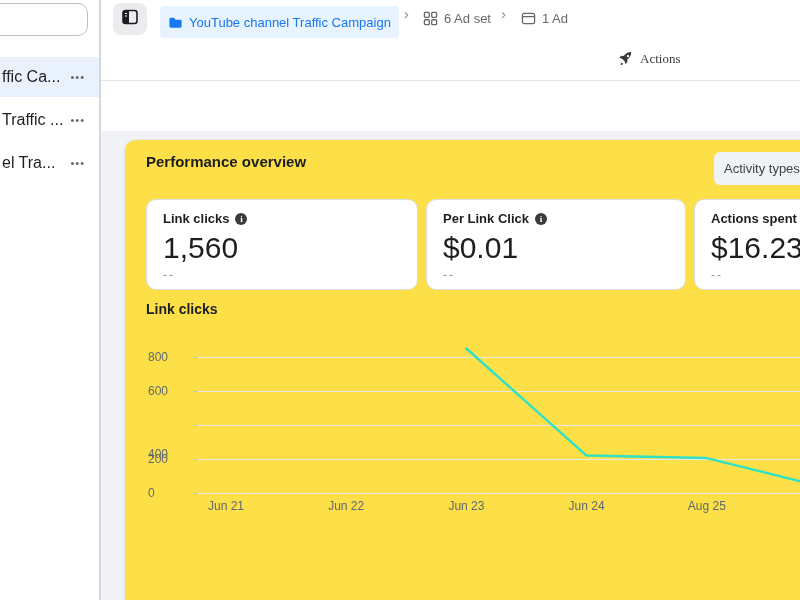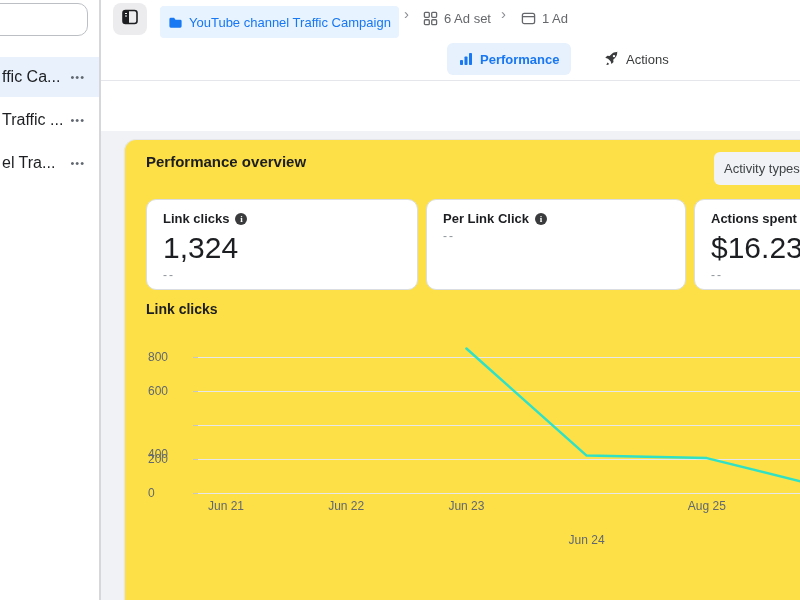--- a/index.html
+++ b/index.html
@@ -28,21 +28,21 @@
   .crumb-chip span { font-size:13px; color:#1877f2; white-space:nowrap; }
   .crumb-sep { position:absolute; top:5px; font-size:15px; color:#8a8d91; }
   #sep1 { left:303px; } #sep2 { left:400px; }
   .crumb-group { position:absolute; top:6px; height:24px; display:flex; align-items:center; gap:6px;
                  color:#65676b; font-size:13px; cursor:pointer; white-space:nowrap; }
   #crumb-adset { left:322px; } #crumb-ad { left:420px; }
 
   .tab { position:absolute; top:43px; height:32px; display:flex; align-items:center; gap:7px;
          padding:0 12px; border-radius:6px; font-size:13px; cursor:pointer; }
   #tab-performance { left:346px; background:#e7f0fd; color:#1877f2; font-weight:700; }
-  #tab-actions { left:490px; color:#3a3b3c; }
+  #tab-actions { left:504px; color:#3a3b3c;font-family:Liberation Serif, serif; }
 
   
   #content-bg { position:absolute; left:101px; top:131px; right:0; bottom:0; background:#f0f2f5; }
   #card { position:absolute; left:124px; top:139px; width:683px; height:461px; background:#fde047;
           border:1px solid #e4e6eb; border-right:none; border-bottom:none;
           border-radius:12px 0 0 0; box-shadow:0 1px 2px rgba(0,0,0,.05); }
   #section-title { position:absolute; left:21px; top:13px; font-size:15px; font-weight:600; color:#1c1e21; }
   #activity-pill { position:absolute; left:589px; top:12px; height:33px; display:flex; align-items:center;
                    padding:0 10px; background:#f0f2f5; border-radius:6px; font-size:13px; color:#404346;
                    white-space:nowrap; cursor:pointer; }
@@ -130,30 +130,20 @@
     <div id="crumb-ad" class="crumb-group">
       <span style="display:flex">
         <svg width="15" height="15" viewBox="0 0 16 16" fill="none" stroke="#65676b" stroke-width="1.4">
           <rect x="1.5" y="2.5" width="13" height="11" rx="2"></rect>
           <line x1="1.5" y1="6" x2="14.5" y2="6"></line>
         </svg>
       </span>
       <span>1 Ad</span>
     </div>
 
-    <div id="tab-performance" class="tab">
-      <span style="display:flex">
-        <svg width="14" height="14" viewBox="0 0 14 14" fill="#1877f2">
-          <rect x="1" y="8" width="3" height="5" rx="0.8"></rect>
-          <rect x="5.5" y="4.5" width="3" height="8.5" rx="0.8"></rect>
-          <rect x="10" y="1" width="3" height="12" rx="0.8"></rect>
-        </svg>
-      </span>
-      <span>Performance</span>
-    </div>
 
     <div id="tab-actions" class="tab">
       <span style="display:flex">
         <svg width="16" height="16" viewBox="0 0 16 16">
           <path fill="#3a3b3c" d="M14.8 1.2c-2.3-.4-4.7.4-6.4 2.1L6.6 5.1l-2.3-.3-2 2 2.7.9 2.6 2.6.9 2.7 2-2-.3-2.3 1.8-1.8c1.7-1.7 2.5-4.1 2.1-6.4zM11 6.3a1.2 1.2 0 1 1 0-2.4 1.2 1.2 0 0 1 0 2.4z"></path>
           <path fill="#3a3b3c" d="M4.6 11.4c-.6.6-1 2-1.2 2.7.7-.2 2.1-.6 2.7-1.2z"></path>
         </svg>
       </span>
       <span>Actions</span>
     </div>
@@ -164,28 +154,29 @@
   <div id="card">
     <div id="section-title">Performance overview</div>
     <div id="activity-pill">Activity types: A</div>
 
     <div id="metric-row">
         <div class="metric-card">
     <div class="metric-label">
       <span>Link clicks</span>
       <span class="info-dot">i</span>
     </div>
-    <div class="metric-value">1,324</div>
+    <div class="metric-value">1,560</div>
     <div class="metric-secondary">--</div>
   </div>
         <div class="metric-card">
     <div class="metric-label">
       <span>Per Link Click</span>
       <span class="info-dot">i</span>
     </div>
+    <div class="metric-value">$0.01</div>
     <div class="metric-secondary">--</div>
   </div>
         <div class="metric-card">
     <div class="metric-label">
       <span>Actions spent</span>
 
     </div>
     <div class="metric-value">$16.23</div>
     <div class="metric-secondary">--</div>
   </div>
@@ -205,21 +196,21 @@
         <div class="y-label" style="top: 278px; margin-top: 29px;">400</div>
         <div class="gridline" style="top: 251px;"></div>
         <div class="gridtick" style="top: 251px;"></div>
         <div class="y-label" style="top: 244px;">600</div>
         <div class="gridline" style="top: 217px;"></div>
         <div class="gridtick" style="top: 217px;"></div>
         <div class="y-label" style="top: 210px;">800</div>
         <div class="x-label" style="left: 73px;">Jun 21</div>
         <div class="x-label" style="left: 193.2px;">Jun 22</div>
         <div class="x-label" style="left: 313.4px;">Jun 23</div>
-        <div class="x-label" style="left: 433.6px; margin-top: 34px;">Jun 24</div>
+        <div class="x-label" style="left: 433.6px;">Jun 24</div>
         <div class="x-label" style="left: 553.8px;">Aug 25</div>
         <svg id="chart-svg" width="610" height="165" viewBox="0 0 610 165">
           <polyline points="268.4,12.5 388.6,119.6 508.8,122.1 629.0,151.9" fill="none" stroke="#30e1c6" stroke-width="2.5" stroke-linejoin="round" stroke-linecap="round"></polyline>
         </svg>
       </div>
   </div>
 
 </div>
 
 </body></html>

